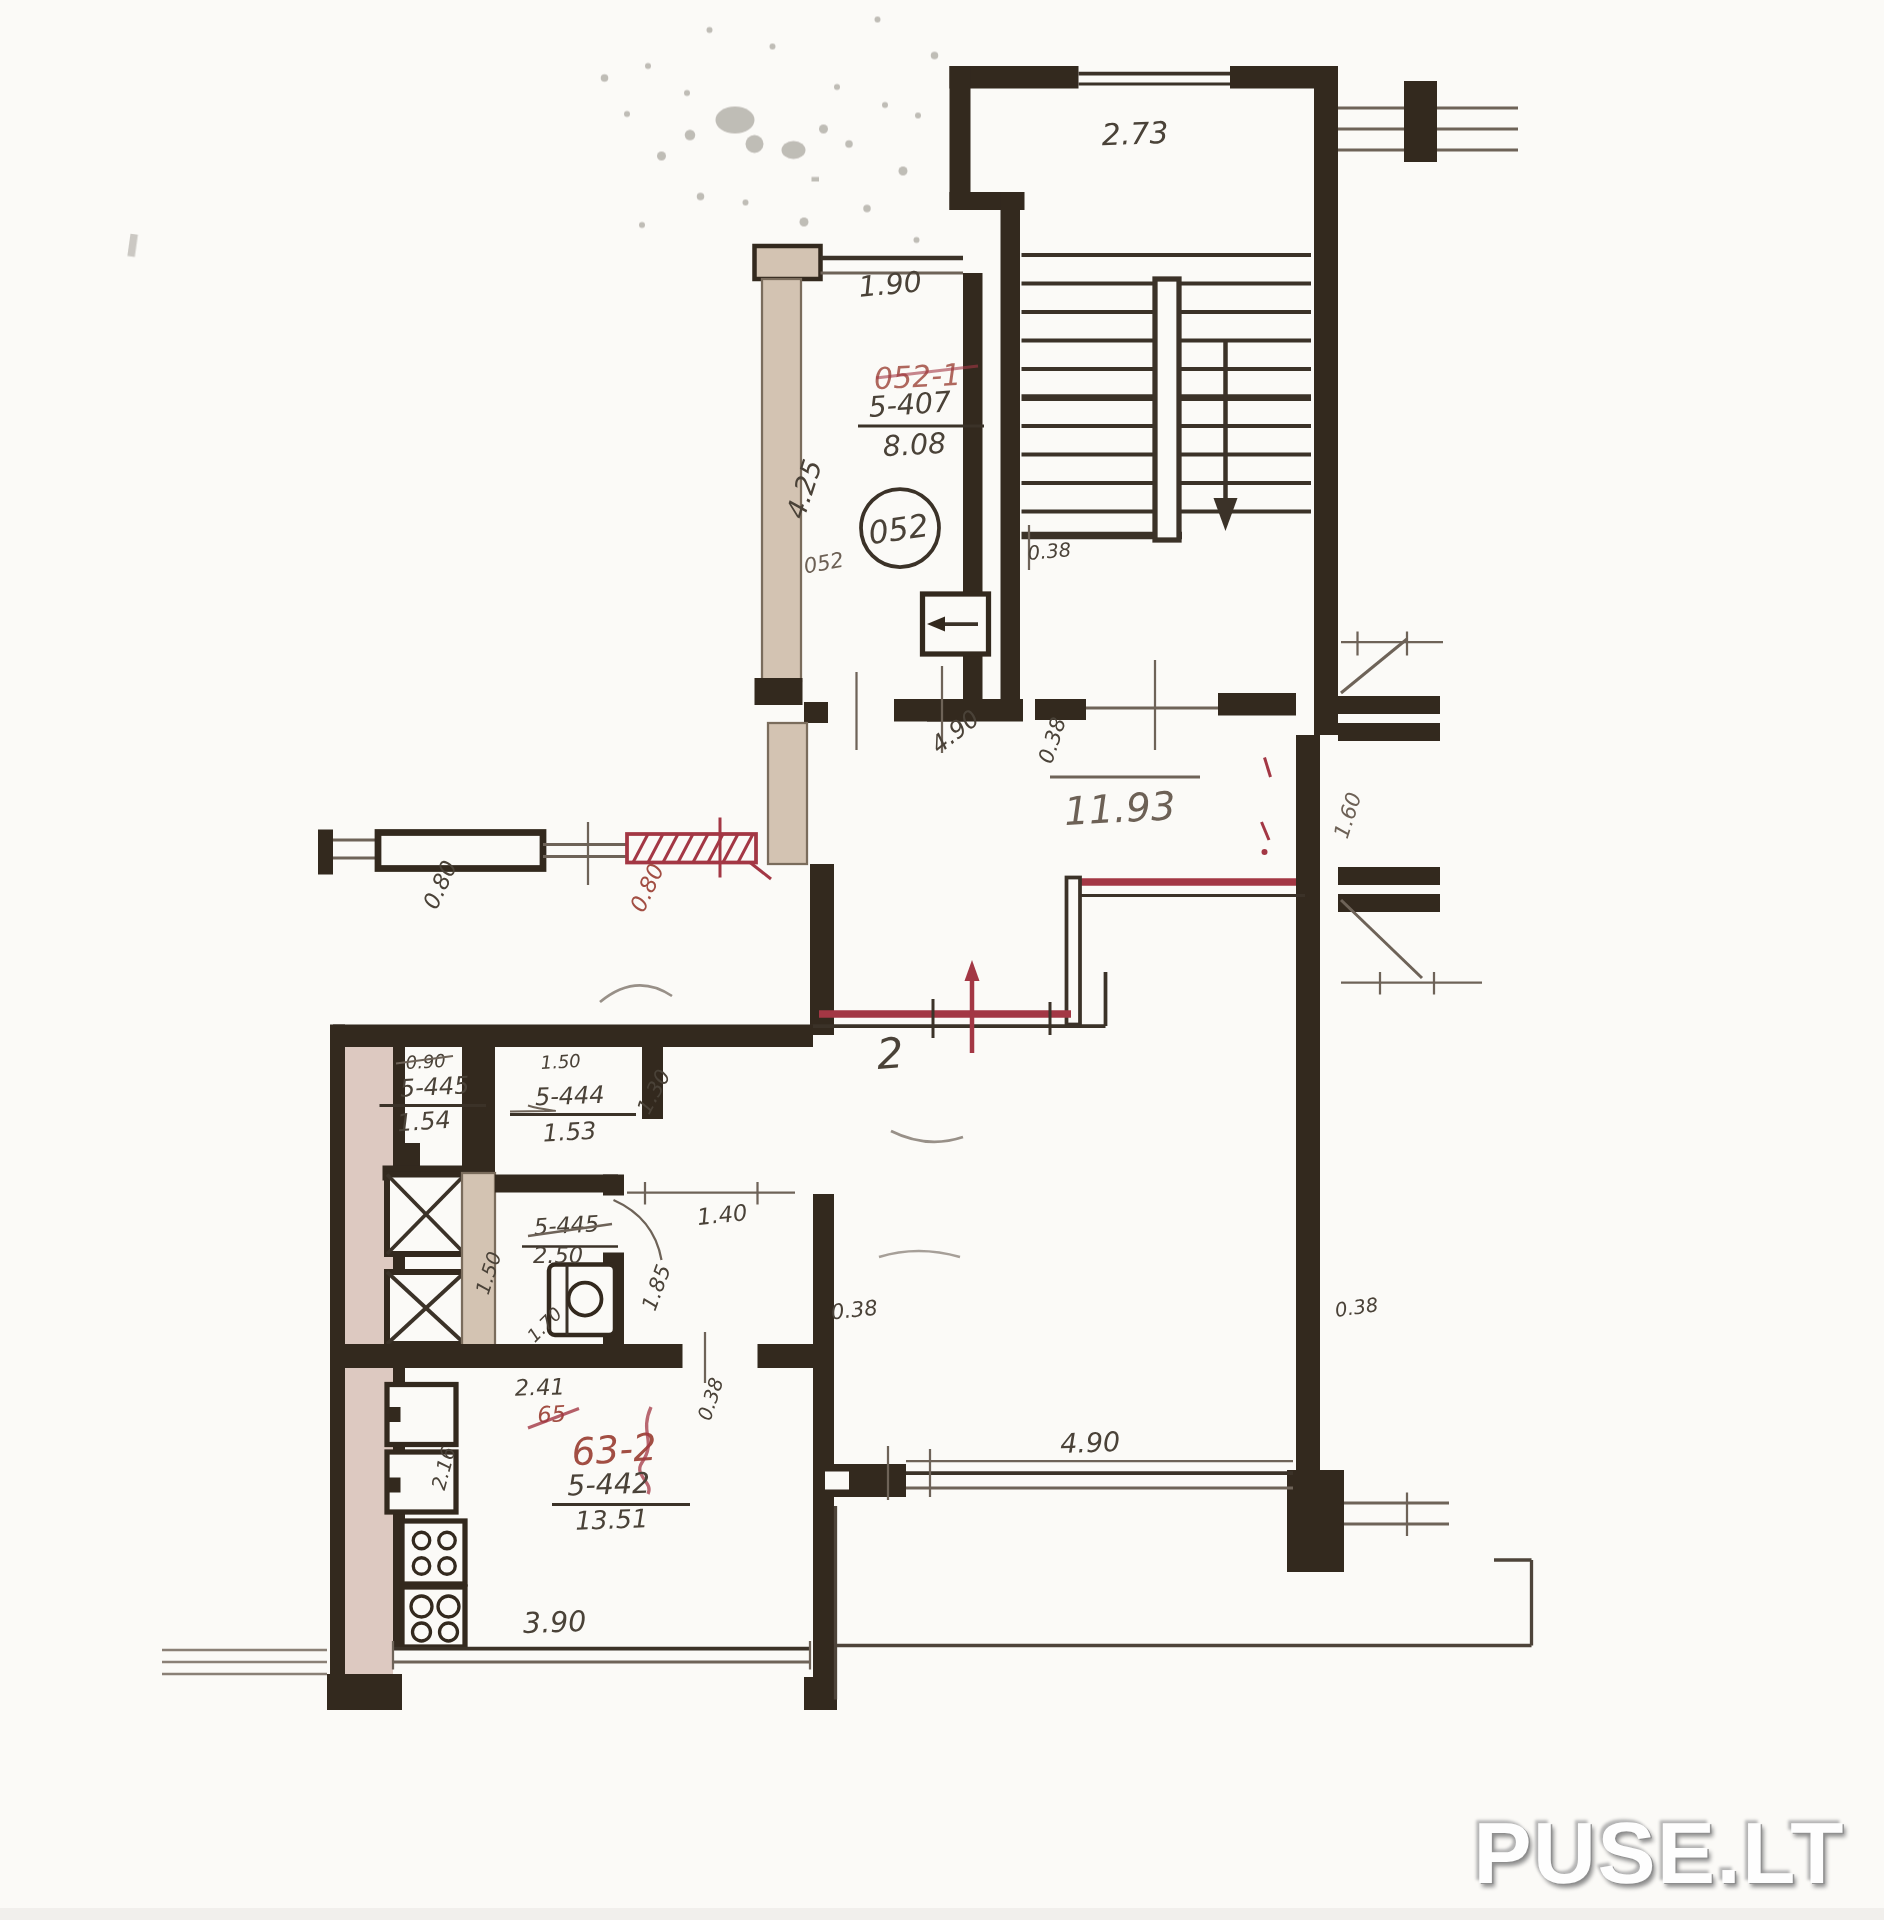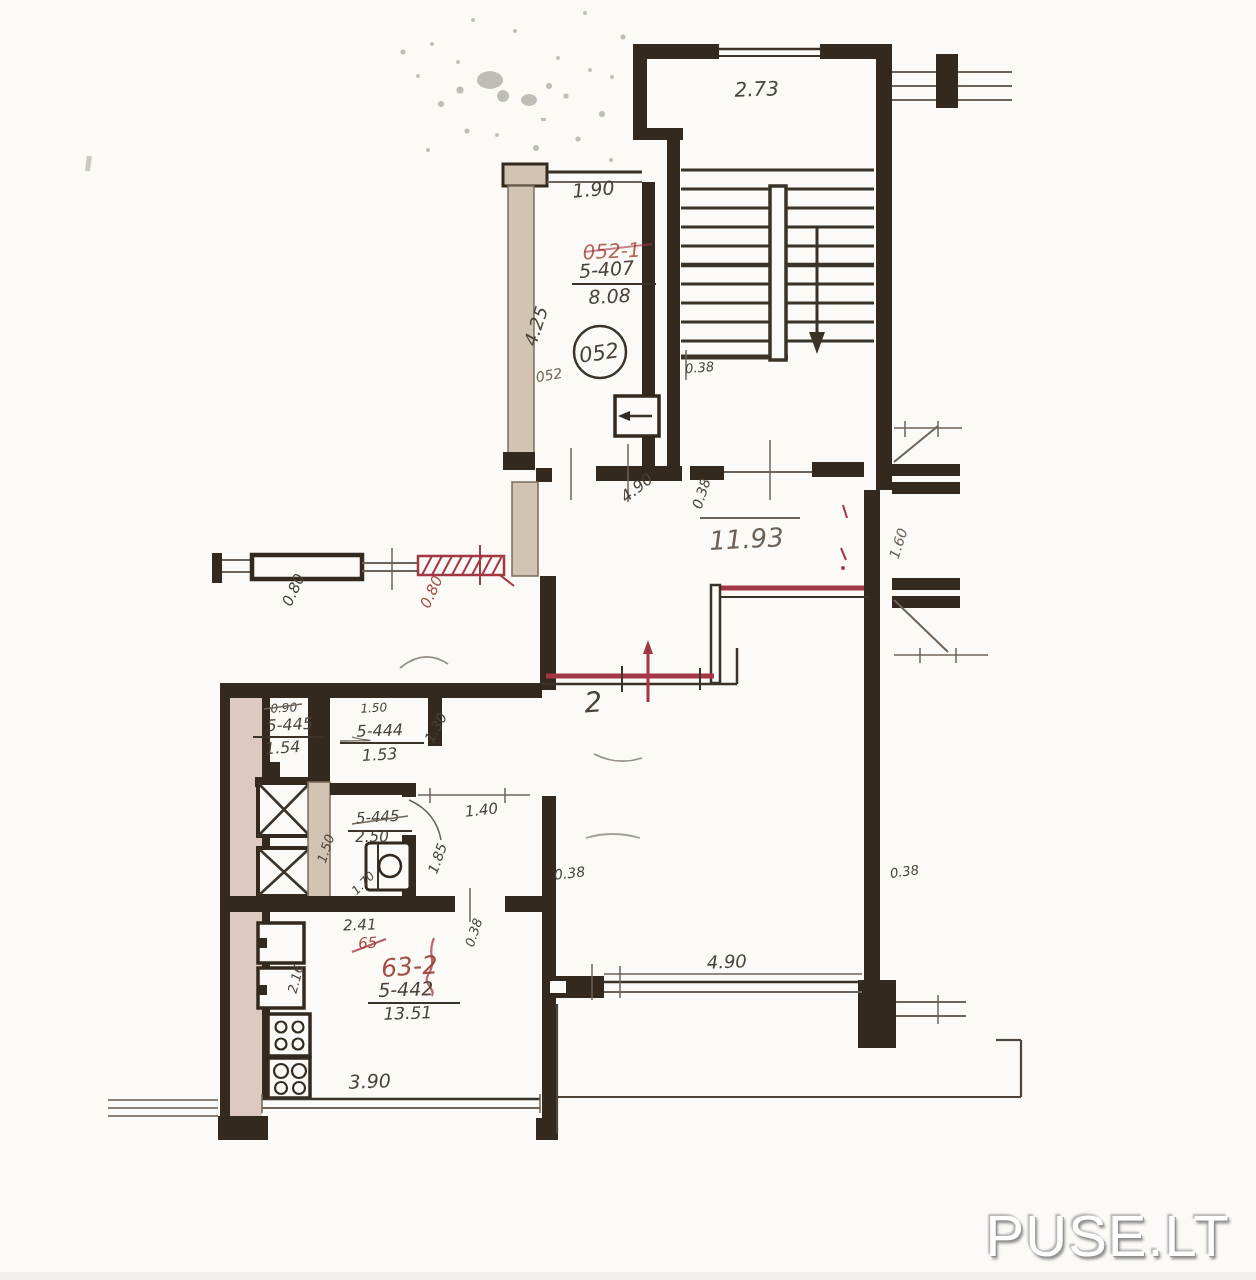--- a/index.html
+++ b/index.html
@@ -7,21 +7,21 @@
          font-family:"DejaVu Sans",sans-serif;}
   svg{position:absolute;left:0;top:0;}
   .hw{font-family:"DejaVu Sans",sans-serif;font-style:italic;fill:#4a4238;}
   .hw.faint{fill:#6d6156;}
   .hw.redtxt{fill:#a24e43;}
   .wall{fill:#33291e;}
   .pencil{stroke:#6e6358;fill:none;}
   .ink{stroke:#3b3228;fill:none;}
   .red{stroke:#a33744;fill:none;}
   #watermark{position:absolute;right:26px;bottom:14px;text-align:left;
-    font-family:"Liberation Sans",sans-serif;font-weight:normal;font-size:58px;
+    font-family:"Liberation Sans",sans-serif;font-weight:bold;font-size:58px;
     line-height:1.06;color:#fefefe;letter-spacing:1px;
     text-shadow:2px 3px 3px #8e8e8e,-2px -2px 2px #b5b5b5,1px 1px 0 #9a9a9a;}
   #bottombar{position:absolute;left:0;bottom:0;width:100%;height:8px;background:#f1efec;}
 </style>
 </head>
 <body>
 
 <div id="stage">
 <svg width="1256" height="1280" viewBox="0 0 1256 1280">
 

